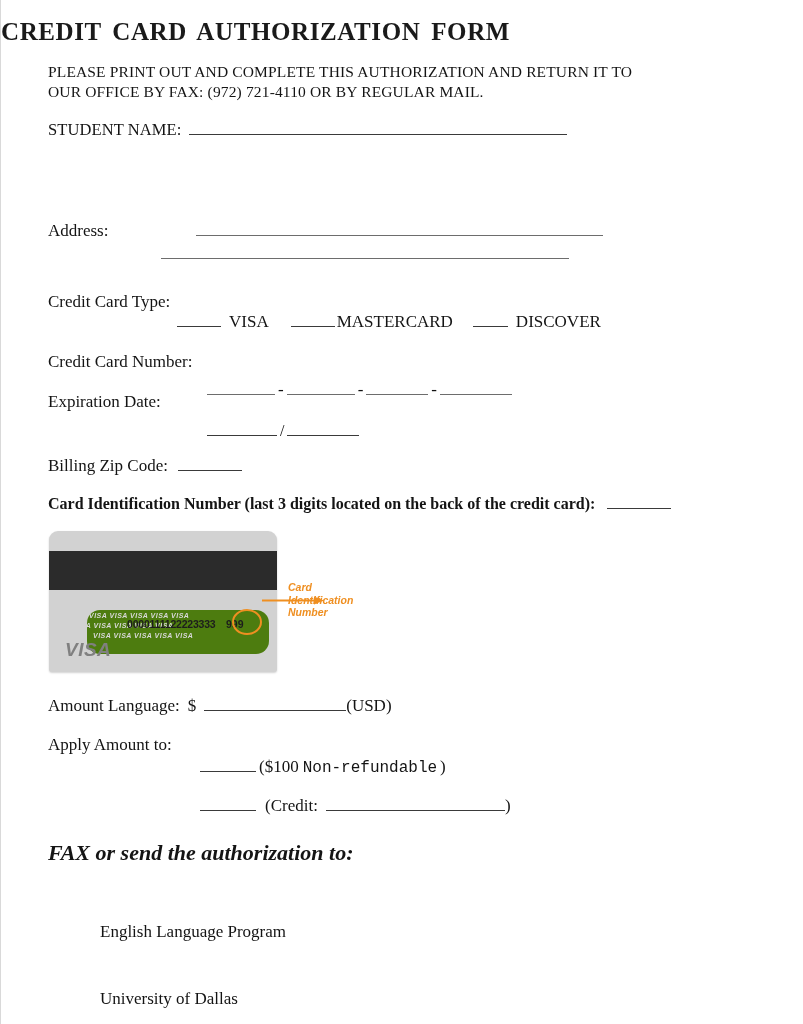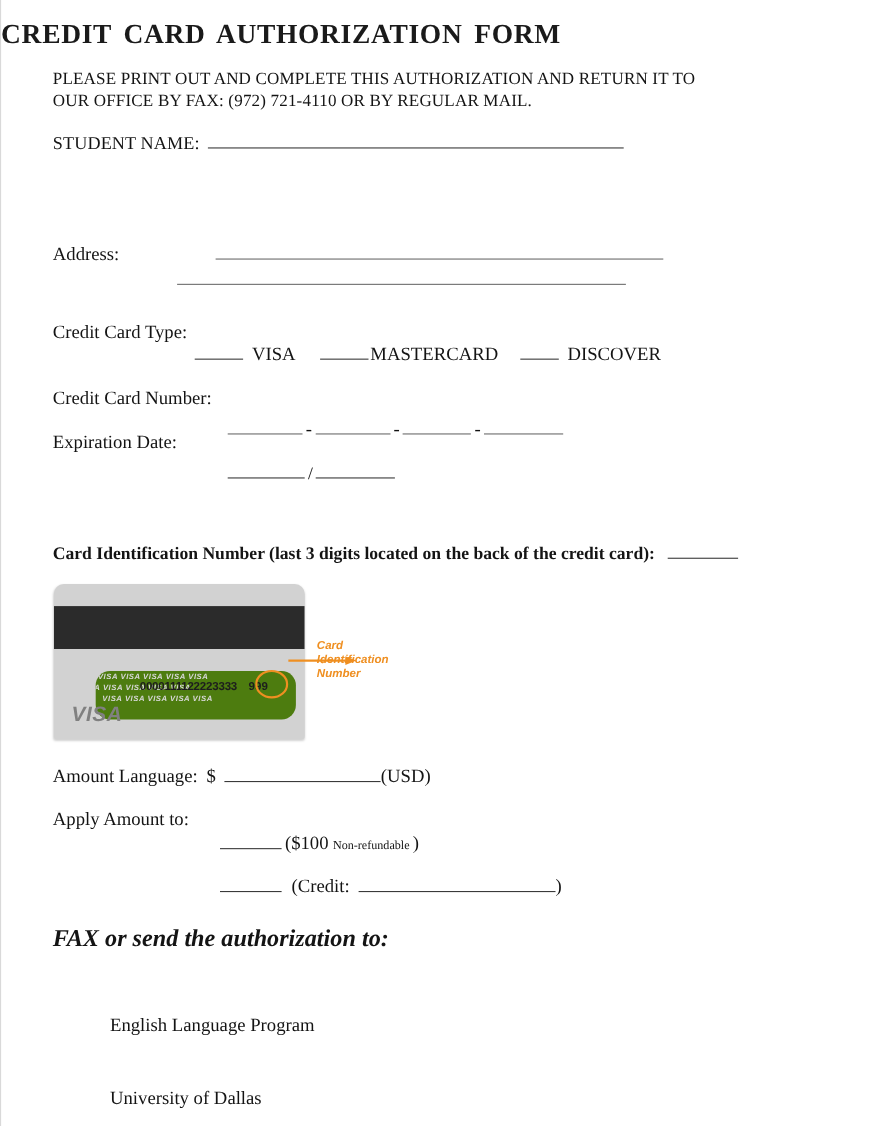--- a/index.html
+++ b/index.html
@@ -195,21 +195,22 @@
   .addr {
     position: absolute;
     left: 99px;
     top: 877px;
     font-size: 17px;
     line-height: 22.2px;
     color: #141414;
     white-space: pre;
   }
   .small {
-    font-size: 11px;
+    font-size: 16px;
+    font-family: Liberation Mono, monospace;
   }
 </style>
 </head>
 <body>
 
 <div class="page">
 
   <div class="title">CREDIT CARD AUTHORIZATION FORM</div>
 
   <div class="intro">
@@ -262,20 +263,24 @@
   <div class="row" style="left:47px; top:392px;">
     <span class="lbl">Expiration Date:</span>
   </div>
 
   <div class="row" style="left:206px; top:422px;">
     <span class="line" style="width:70px;"></span>
     <span class="sep" style="font-size:16px;">/</span>
     <span class="line" style="width:72px;"></span>
   </div>
 
+  <div class="row" style="left:47px; top:456px;">
+    <span class="lbl">Billing Zip Code:</span>
+    <span class="line" style="width:64px; margin-left:10px;"></span>
+  </div>
 
   <div class="row" style="left:47px; top:495px;font-weight:bold;">
     <span class="lbl" style="font-size:16px;">Card Identification Number (last 3 digits located on the back of the credit card):</span>
     <span class="line" style="width:64px; margin-left:12px;"></span>
   </div>
 
   <div class="card">
     <div class="card-stripe"></div>
     <div class="sig-panel">
       <div class="sig-watermark" style="top:1px; left:2px;">VISA    VISA    VISA    VISA    VISA</div>

